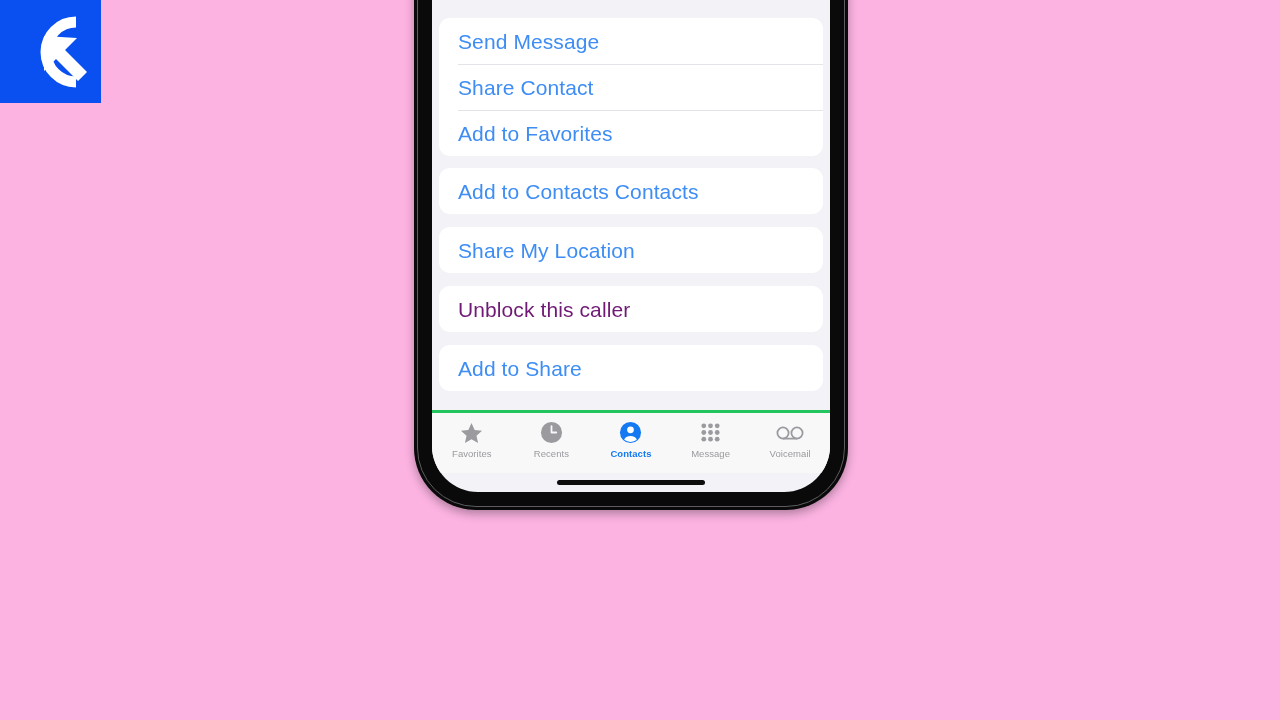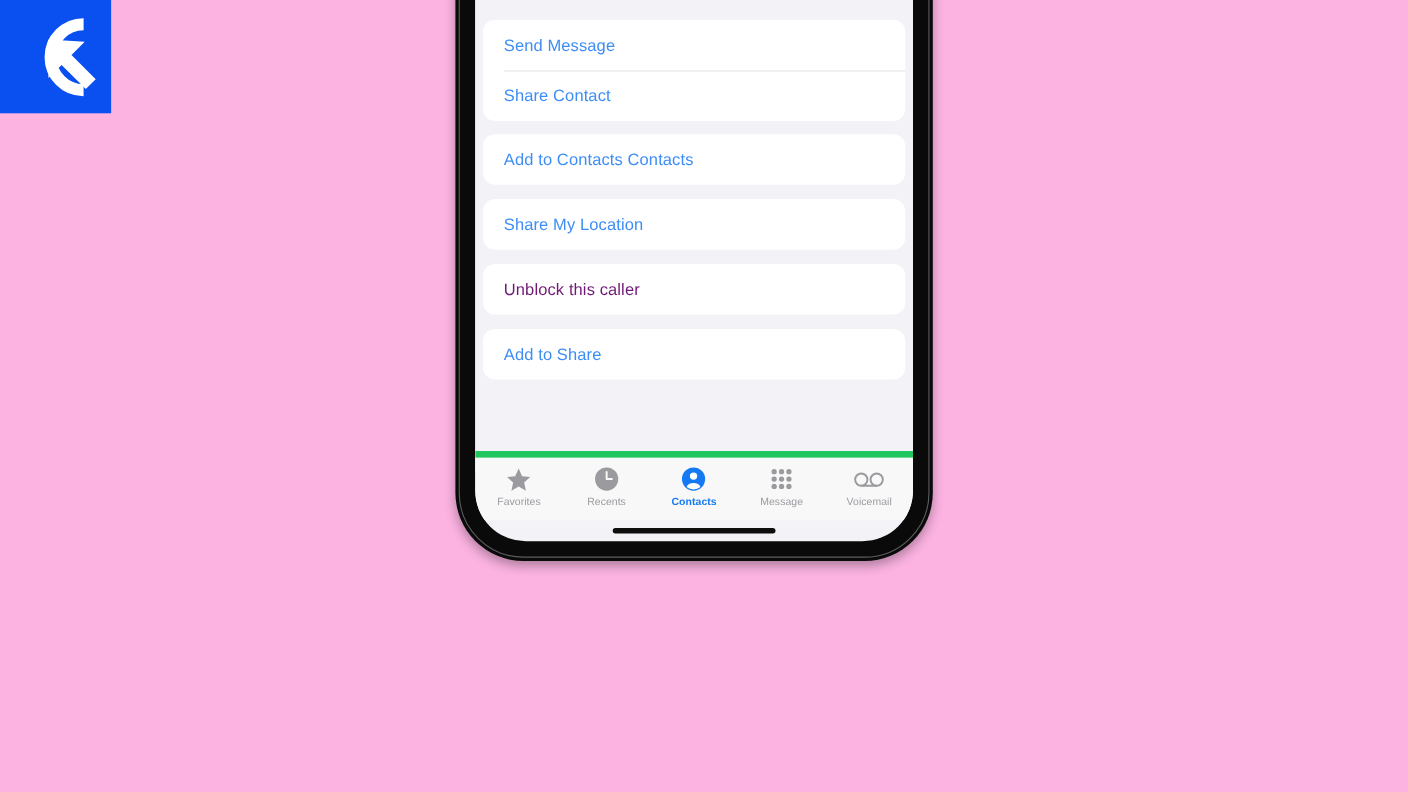--- a/index.html
+++ b/index.html
@@ -95,21 +95,21 @@
   .row + .row::before {
     content: "";
     position: absolute;
     left: 19px;
     right: 0;
     top: 0;
     height: 1px;
     background: #e4e4e8;
   }
   .row-label {
-    font-size: 15px;
+    font-size: 21px;
     line-height: 1;
     letter-spacing: 0.1px;
     color: #3d8df5;
     white-space: nowrap;
   }
   .row-label.destructive { color: #701a75; }
 
   
   .card.group-a { margin-bottom: 12px; }
   .card.group-b { margin-bottom: 13px; }
@@ -118,21 +118,21 @@
   .card.group-e { margin-bottom: 0; }
 
   
   .tabbar {
     position: absolute;
     left: 0;
     bottom: 19px;
     width: 398px;
     height: 63px;
     background: #f8f8f9;
-    border-top: 6px solid #22c55e;
+    border-top: 3px solid #22c55e;
     box-sizing: border-box;
     display: flex;
     align-items: flex-start;
     padding-top: 7px;
   }
   .tab {
     flex: 1 1 0;
     display: flex;
     flex-direction: column;
     align-items: center;
@@ -190,20 +190,23 @@
 
     <div class="content">
       <div class="spacer-top"></div>
 
       <div class="card group-a">
         <div class="row">
           <span class="row-label">Send Message</span>
         </div>
         <div class="row">
           <span class="row-label">Share Contact</span>
+        </div>
+        <div class="row">
+          <span class="row-label">Add to Favorites</span>
         </div>
       </div>
 
       <div class="card group-b">
         <div class="row">
           <span class="row-label">Add to Contacts Contacts</span>
         </div>
       </div>
 
       <div class="card group-c">

